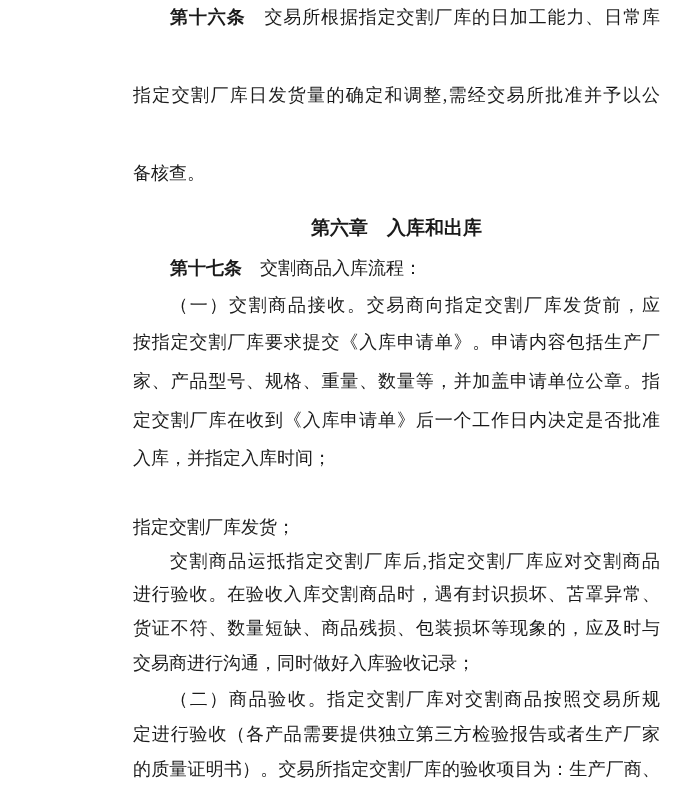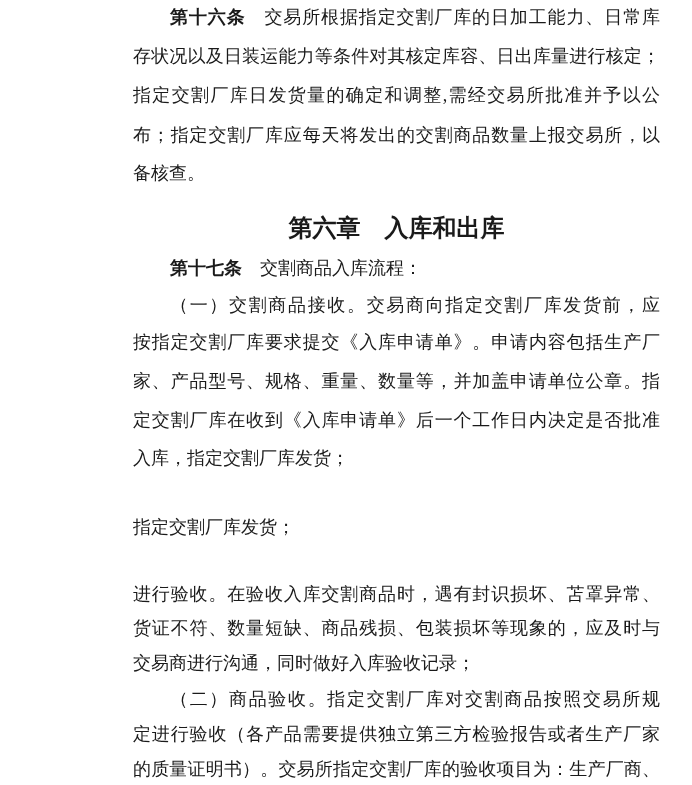--- a/index.html
+++ b/index.html
@@ -36,49 +36,48 @@
     text-align-last: justify;
   }
   
   .ind {
     text-indent: 37px;
   }
   
   .center {
     text-align: left;
     text-align-last: center;
-    font-size: 24px;
+    font-size: 19px;
   }
   .b {
     font-weight: 700;
   }
 </style>
 </head>
 <body>
 
 <main class="page">
 
   <div class="line j ind" style="top:4px"><span class="b">第十六条</span><span>　交易所根据指定交割厂库的日加工能力、日常库</span></div>
-  <div class="line j" style="top:43px"><span>存状况以及日装运能力等条件对其核定库容、日出库量进行核定；</span></div>
   <div class="line j" style="top:82px"><span>指定交割厂库日发货量的确定和调整,需经交易所批准并予以公</span></div>
-  <div class="line j" style="top:122px"><span>布；指定交割厂库应每天将发出的交割商品数量上报交易所，以</span></div>
   <div class="line" style="top:160px"><span>备核查。</span></div>
 
   <div class="line center" style="top:215px"><span class="b">第六章　入库和出库</span></div>
 
   <div class="line j ind" style="top:292px"><span>（一）交割商品接收。交易商向指定交割厂库发货前，应</span></div>
 
   <div class="line ind" style="top:255px"><span class="b">第十七条</span><span>　交割商品入库流程：</span></div>
   <div class="line j" style="top:368px"><span>家、产品型号、规格、重量、数量等，并加盖申请单位公章。指</span></div>
   <div class="line j" style="top:329px"><span>按指定交割厂库要求提交《入库申请单》。申请内容包括生产厂</span></div>
   <div class="line j" style="top:407px"><span>定交割厂库在收到《入库申请单》后一个工作日内决定是否批准</span></div>
-  <div class="line" style="top:445px"><span>入库，指定交割厂库发货；</span></div>
+  <div class="line" style="top:445px"><span>入库，并指定入库时间；</span></div>
 
   <div class="line" style="top:514px"><span>指定交割厂库发货；</span></div>
 
+  <div class="line j ind" style="top:548px"><span>交割商品运抵指定交割厂库后,指定交割厂库应对交割商品</span></div>
   <div class="line j" style="top:615px"><span>货证不符、数量短缺、商品残损、包装损坏等现象的，应及时与</span></div>
   <div class="line j" style="top:581px"><span>进行验收。在验收入库交割商品时，遇有封识损坏、苫罩异常、</span></div>
   <div class="line" style="top:650px"><span>交易商进行沟通，同时做好入库验收记录；</span></div>
 
   <div class="line j ind" style="top:686px"><span>（二）商品验收。指定交割厂库对交割商品按照交易所规</span></div>
   <div class="line j" style="top:721px"><span>定进行验收（各产品需要提供独立第三方检验报告或者生产厂家</span></div>
   <div class="line j" style="top:756px"><span>的质量证明书）。交易所指定交割厂库的验收项目为：生产厂商、</span></div>
 
 </main>
 

